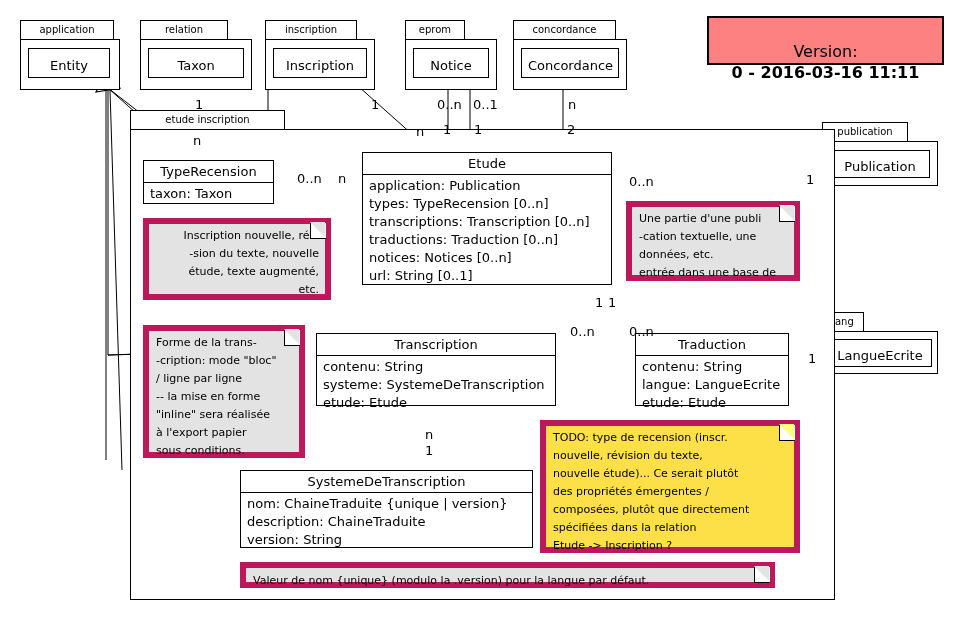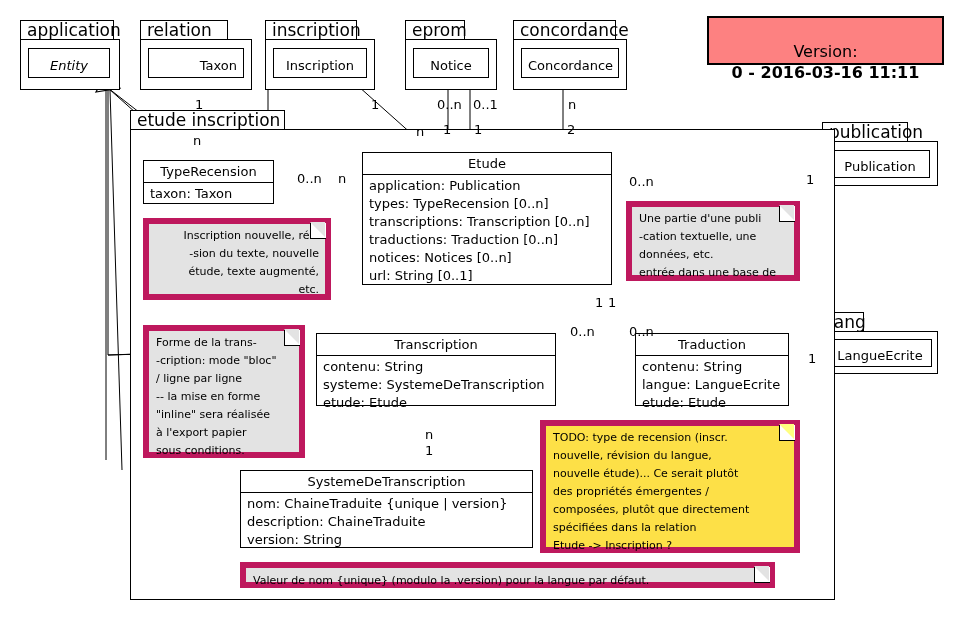--- a/index.html
+++ b/index.html
@@ -33,26 +33,27 @@
     box-sizing: border-box;
   }
   .pkg-tab {
     position: absolute;
     top: 0;
     left: 0;
     box-sizing: border-box;
     border: 1px solid #000;
     border-bottom: none;
     background: #ffffff;
-    font-size: 17px;
+    font-size: 10px;
     line-height: 18px;
     height: 28px;
     padding: 0 6px;
     white-space: nowrap;
     color: #000;
+    text-align: center;
   }
   .pkg-body {
     position: absolute;
     box-sizing: border-box;
     border: 1px solid #000;
     background: #ffffff;
   }
 
   
   .cls {
@@ -194,30 +195,30 @@
       <path d="M 360 548 L 360 562"></path>
 
       <path d="M 588 290 L 560 420" stroke-dasharray="6,5"></path>
     </g>
   </svg>
 
   <div class="pkg" style="left:20px; top:20px; width:100px; height:70px;">
     <div class="pkg-tab" style="width:94px;">application</div>
     <div class="pkg-body" style="left:0; top:19px; width:100px; height:51px;"></div>
   </div>
-  <div class="cls noattrs" style="left:28px; top:48px; width:82px; height:30px;font-style:italic;">
+  <div class="cls noattrs" style="left:28px; top:48px; width:82px; height:30px;">
     <div class="cls-name" style="line-height:28px;">Entity</div>
   </div>
 
   <div class="pkg" style="left:140px; top:20px; width:112px; height:70px;">
     <div class="pkg-tab" style="width:88px;">relation</div>
     <div class="pkg-body" style="left:0; top:19px; width:112px; height:51px;"></div>
   </div>
   <div class="cls noattrs" style="left:148px; top:48px; width:96px; height:30px;">
-    <div class="cls-name" style="line-height:28px;text-align:right;">Taxon</div>
+    <div class="cls-name" style="line-height:28px;">Taxon</div>
   </div>
 
   <div class="pkg" style="left:265px; top:20px; width:110px; height:70px;">
     <div class="pkg-tab" style="width:92px;">inscription</div>
     <div class="pkg-body" style="left:0; top:19px; width:110px; height:51px;"></div>
   </div>
   <div class="cls noattrs" style="left:273px; top:48px; width:94px; height:30px;">
     <div class="cls-name" style="line-height:28px;">Inscription</div>
   </div>
 
@@ -327,21 +328,21 @@
     <div>/ ligne par ligne</div>
     <div>-- la mise en forme</div>
     <div>"inline" sera réalisée</div>
     <div>à l'export papier</div>
     <div>sous conditions.</div>
   </div>
 
   <div class="note yellow" style="left:540px; top:420px; width:260px; height:133px;">
     <span class="fold"></span>
     <div>TODO: type de recension (inscr.</div>
-    <div>nouvelle, révision du langue,</div>
+    <div>nouvelle, révision du texte,</div>
     <div>nouvelle étude)... Ce serait plutôt</div>
     <div>des propriétés émergentes /</div>
     <div>composées, plutôt que directement</div>
     <div>spécifiées dans la relation</div>
     <div>Etude -&gt; Inscription ?</div>
   </div>
 
   <div class="note" style="left:240px; top:562px; width:535px; height:26px; padding-top:4px;">
     <span class="fold"></span>
     <div>Valeur de nom {unique} (modulo la .version)  pour la langue par défaut.</div>

